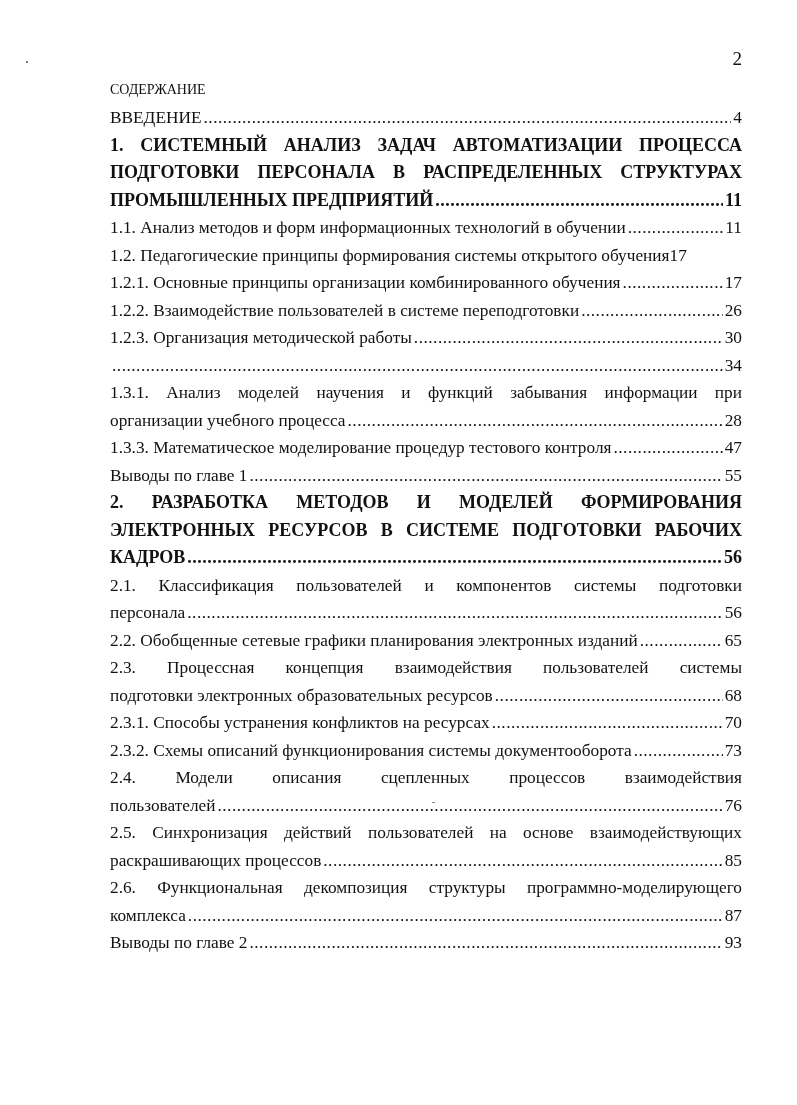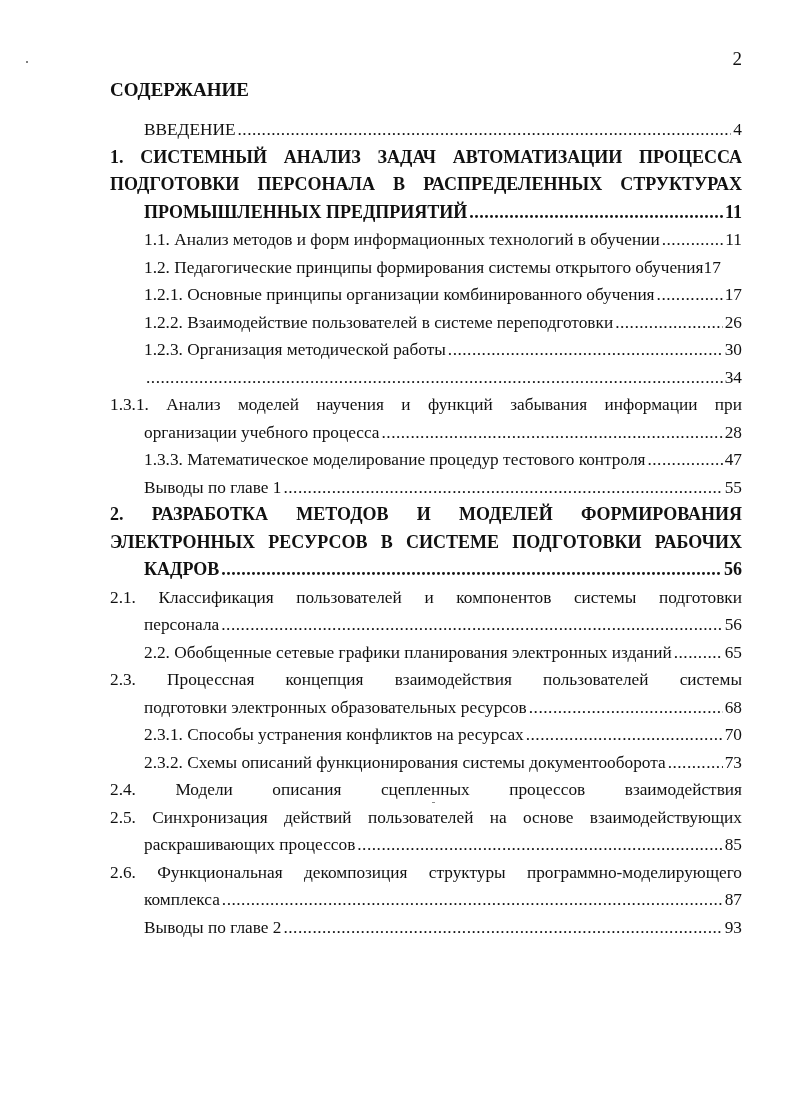--- a/index.html
+++ b/index.html
@@ -39,47 +39,46 @@
       top: 48px;
       font-size: 19px;
     }
     .toc {
       position: absolute;
       left: 110px;
       top: 74px;
       width: 632px;
     }
     .toc-title {
-      font-weight: bold;
-      font-size: 19px;
+      font-weight: normal;
+      font-size: 14px;
       height: 28px;
       line-height: 28px;
       margin-top: 2px;
-      margin-bottom: 12px;
+      margin-bottom: 0;
     }
     .line {
       font-size: 17.3px;
       line-height: 27.5px;
       height: 27.5px;
       white-space: nowrap;
     }
     .line.bold {
       font-weight: bold;
       font-size: 18px;
     }
     .just {
       text-align: justify;
       text-align-last: justify;
       overflow: hidden;
     }
     .lead {
       display: flex;
       align-items: baseline;
       overflow: hidden;
-      margin-left: 34px;
     }
     .lead .t {
       flex: 0 0 auto;
       white-space: nowrap;
     }
     .lead .dots {
       flex: 1 1 auto;
       overflow: hidden;
       white-space: nowrap;
       letter-spacing: 0.5px;
@@ -208,20 +207,25 @@
       <span class="p">70</span>
     </div>
 
     <div class="line lead">
       <span class="t">2.3.2. Схемы описаний функционирования системы документооборота</span>
       <span class="dots"></span>
       <span class="p">73</span>
     </div>
 
     <div class="line just">2.4. Модели описания сцепленных процессов взаимодействия</div>
+    <div class="line lead">
+      <span class="t">пользователей</span>
+      <span class="dots"></span>
+      <span class="p">76</span>
+    </div>
 
     <div class="line just">2.5. Синхронизация действий пользователей на основе взаимодействующих</div>
     <div class="line lead">
       <span class="t">раскрашивающих процессов</span>
       <span class="dots"></span>
       <span class="p">85</span>
     </div>
 
     <div class="line just">2.6. Функциональная декомпозиция структуры программно-моделирующего</div>
     <div class="line lead">

